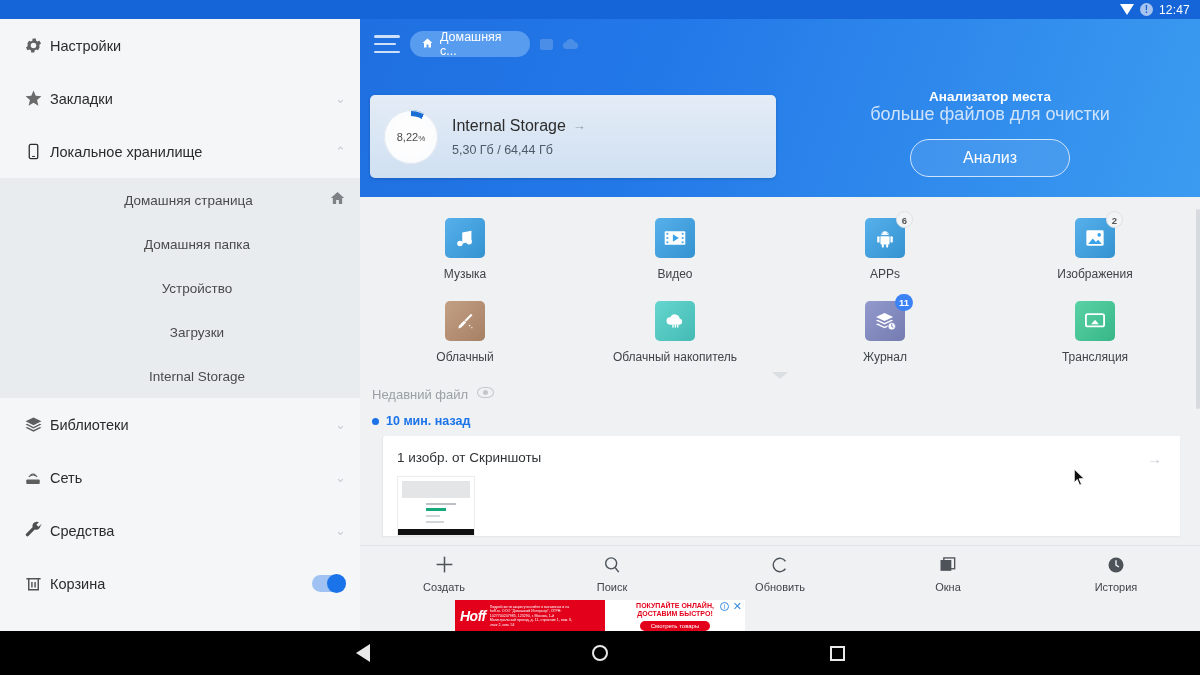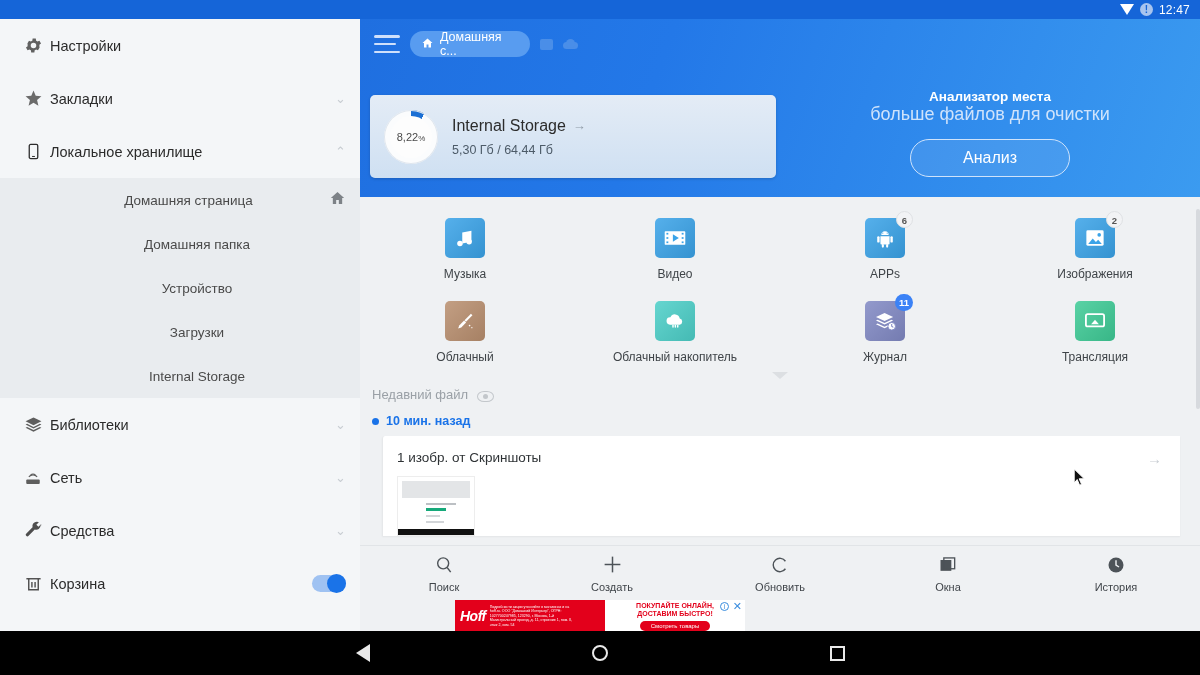--- a/index.html
+++ b/index.html
@@ -130,21 +130,21 @@
   }
   .badge.gray{ background:#f2f3f5;color:#555;border:1px solid #dfe1e4; }
   .badge.red{ background:#3b82f6; }
   .collapse{ display:flex;justify-content:center;margin-top:4px; }
   .collapse .tri{
     width:0;height:0;border-left:8px solid transparent;border-right:8px solid transparent;border-top:7px solid #dcdfe2;
   }
 
   
   .recent{ padding:8px 0 0 12px; }
-  .recent-hdr{ display:flex;align-items:flex-end;gap:9px; }
+  .recent-hdr{ display:flex;align-items:flex-start;gap:9px; }
   .recent-hdr .t{ font-size:13px;color:#9aa0a6; }
   .eye{ width:17px;height:11px;border-radius:50%/60%;border:1.6px solid #c3c7cb;display:flex;align-items:center;justify-content:center; }
   .eye i{ width:5px;height:5px;border-radius:50%;background:#c3c7cb;display:block; }
   .tl{ margin-top:12px;display:flex;align-items:center;gap:7px; }
   .tl .dot{ width:7px;height:7px;border-radius:50%;background:#1a73e8; }
   .tl .when{ font-size:12.5px;color:#1a73e8;font-weight:bold; }
   .file-card{
     margin:8px 0 0 10px;width:798px;background:#fff;border-radius:3px 0 0 0;
     border-left:1px solid #e6e8ea;position:relative;padding:14px 0 0 14px;min-height:90px;
     box-shadow:0 1px 2px rgba(0,0,0,.05);
@@ -499,35 +499,35 @@
         </div>
       </div>
     </div>
 
     <div class="vscroll"></div>
   </div>
 
   <div class="bottombar">
     <div class="bb-item">
       <span class="bb-ico">
+        <svg width="21" height="21" viewBox="0 0 24 24" stroke="#4d5358" stroke-width="1.7">
+            <line x1="12" y1="3" x2="12" y2="21"></line>
+            <line x1="3" y1="12" x2="21" y2="12"></line>
+          </svg>
+      </span>
+      <span class="cap">Создать</span>
+    </div>
+    <div class="bb-item">
+      <span class="bb-ico">
         <svg width="20" height="20" viewBox="0 0 24 24" fill="none" stroke="#4d5358" stroke-width="1.7">
             <circle cx="11" cy="10" r="6.6"></circle>
             <line x1="15.8" y1="15" x2="20" y2="20.5"></line>
           </svg>
       </span>
       <span class="cap">Поиск</span>
-    </div>
-    <div class="bb-item">
-      <span class="bb-ico">
-        <svg width="21" height="21" viewBox="0 0 24 24" stroke="#4d5358" stroke-width="1.7">
-            <line x1="12" y1="3" x2="12" y2="21"></line>
-            <line x1="3" y1="12" x2="21" y2="12"></line>
-          </svg>
-      </span>
-      <span class="cap">Создать</span>
     </div>
     <div class="bb-item">
       <span class="bb-ico">
         <svg width="20" height="20" viewBox="0 0 24 24" fill="none" stroke="#4d5358" stroke-width="1.7">
             <path d="M18.5 7.5A8 8 0 1018.5 16.5"></path>
           </svg>
       </span>
       <span class="cap">Обновить</span>
     </div>
     <div class="bb-item">

